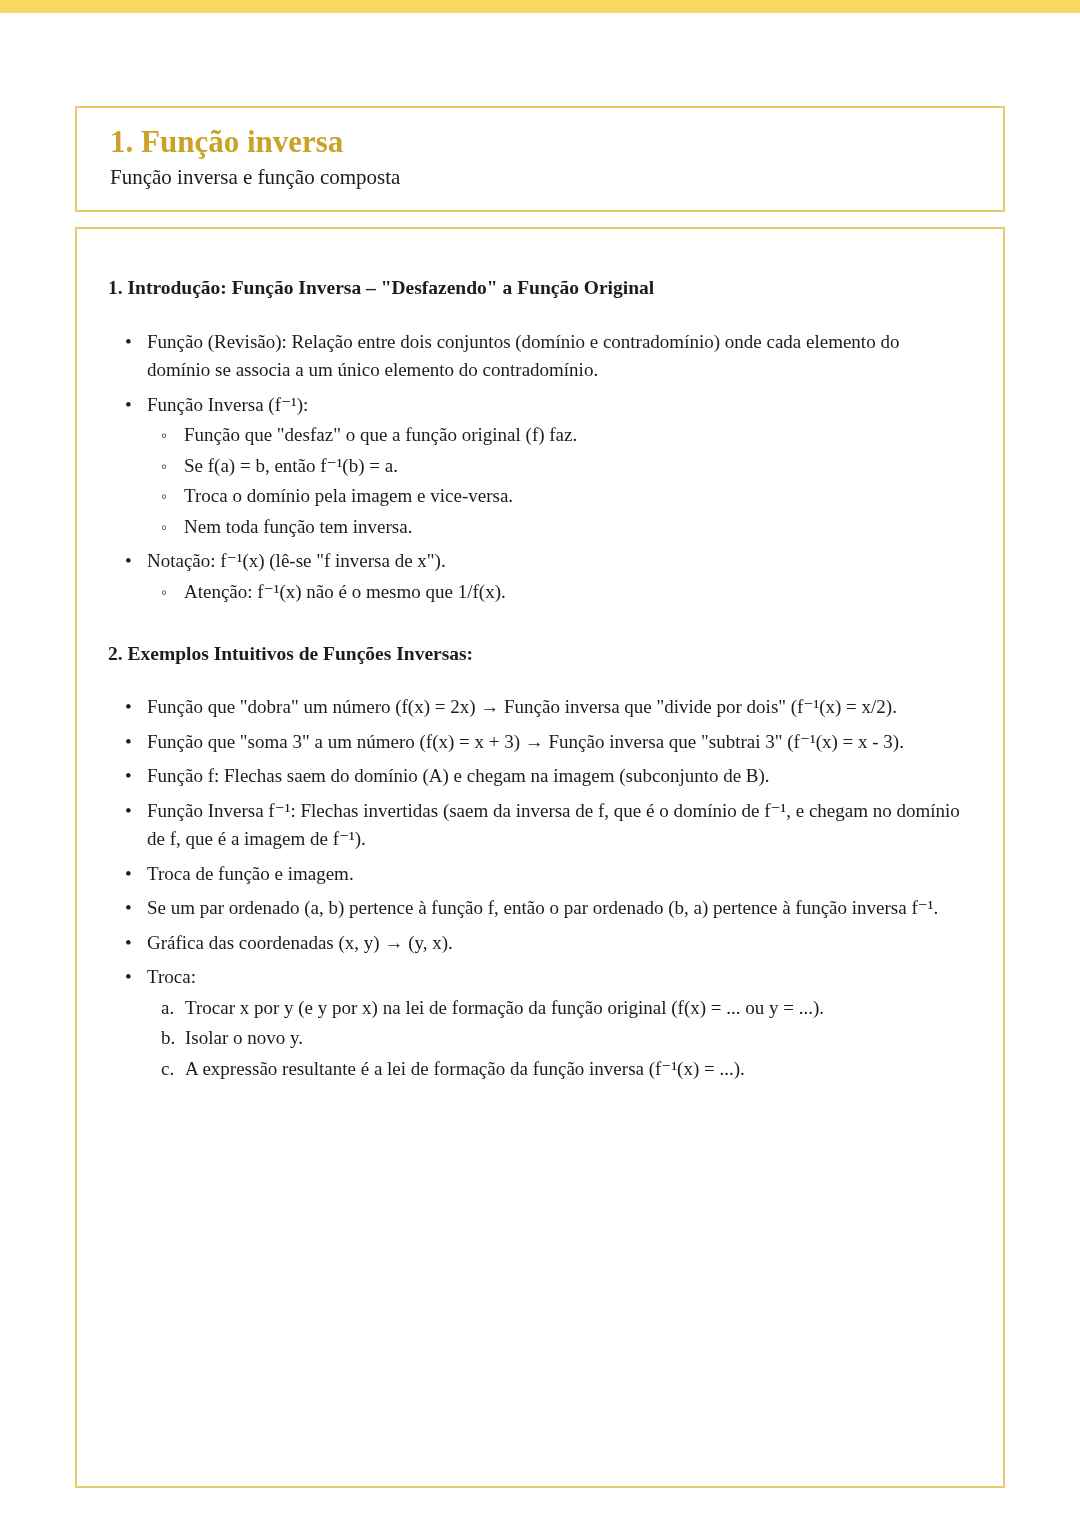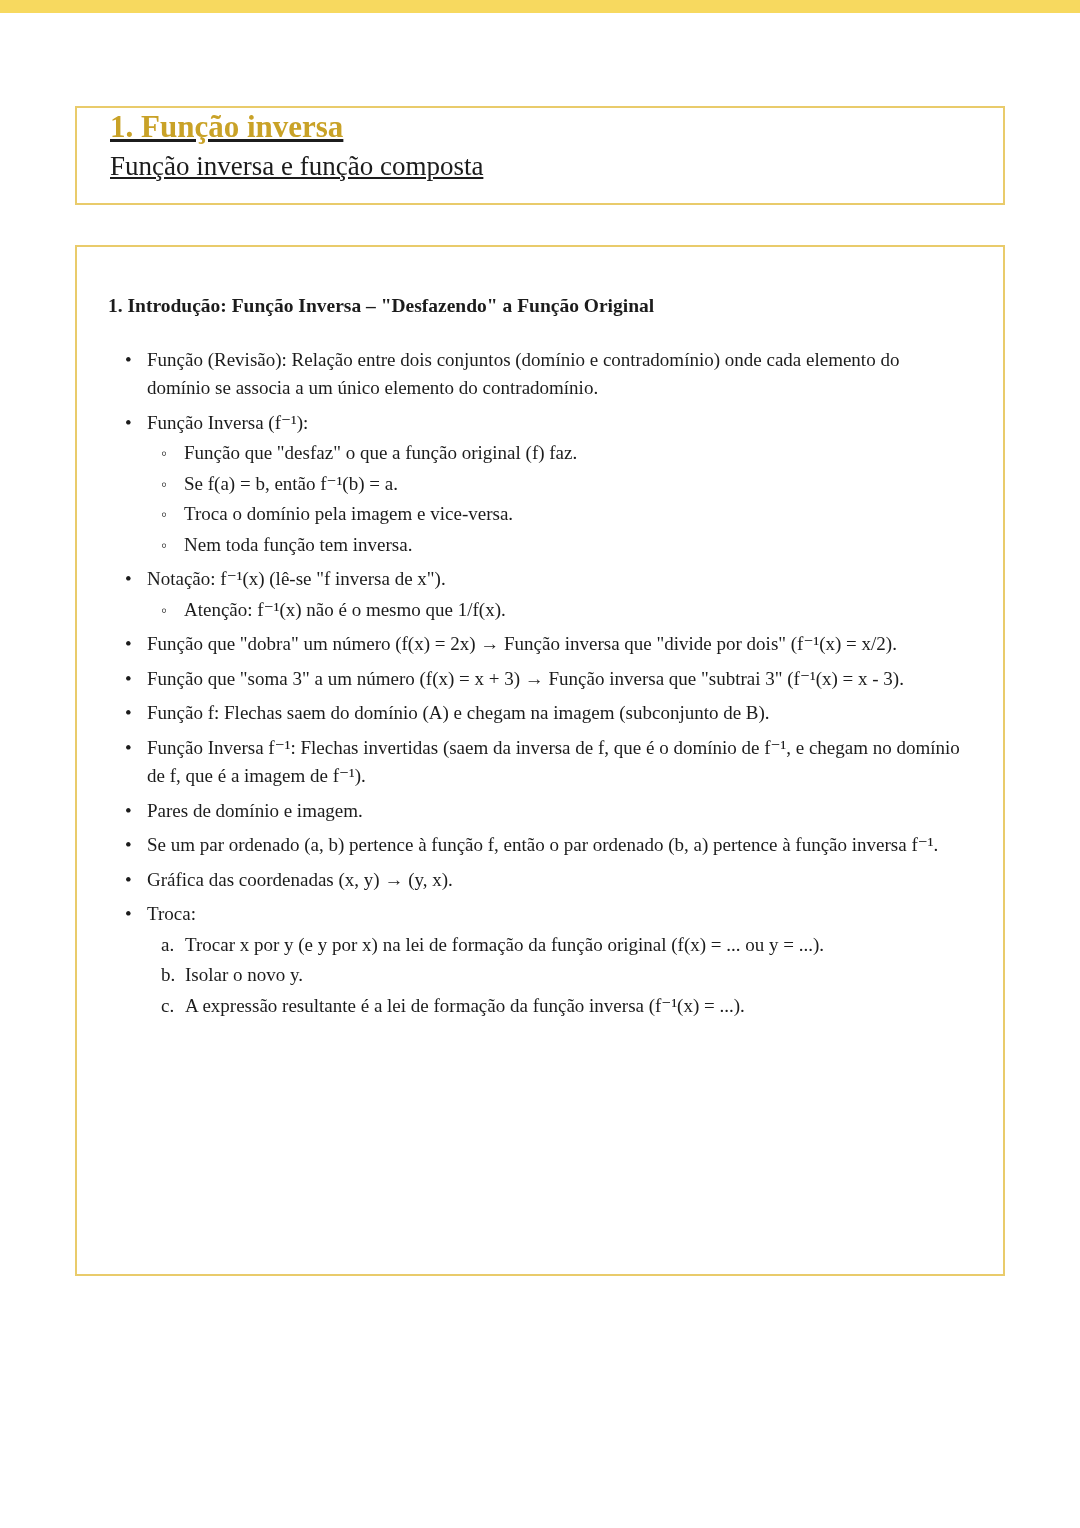--- a/index.html
+++ b/index.html
@@ -27,42 +27,41 @@
     width: 100%;
     height: 13px;
     background: var(--accent-bar);
   }
   .page {
     padding: 0 75px;
   }
   .title-box {
     margin-top: 93px;
     border: 2px solid var(--box-border);
-    padding: 0 33px 19px 33px;
+    padding: 15px 33px 19px 33px;
     background: #ffffff;
-    text-decoration: underline;
   }
   .title-box h1 {
     margin: 0;
     font-size: 31px;
     line-height: 1.2;
     font-weight: bold;
     color: var(--title);
   }
   .subtitle {
     margin: 4px 0 0 0;
-    font-size: 27px;
+    font-size: 21px;
     line-height: 1.3;
     color: var(--text);
   }
   .content-box {
-    margin-top: 40px;
+    margin-top: 15px;
     border: 2px solid var(--box-border);
     padding: 44px 40px 30px 31px;
-    height: 1031px;
+    height: 1261px;
     overflow: hidden;
     background: #ffffff;
   }
   .section-heading {
     font-size: 19.5px;
     font-weight: bold;
     margin: 33px 0 25px 0;
   }
   .section-heading.first { margin-top: 0; }
   ul.bullets {
@@ -145,20 +144,21 @@
             <ul class="bullets level-2">
               <li class="bullet-item">
                 <div class="row">
                   <span class="marker circle">◦</span>
                   <span class="text">Atenção: f⁻¹(x) não é o mesmo que 1/f(x).</span>
                 </div>
               </li>
             </ul>
           </li>
         </ul>
+        <h2 class="section-heading">2. Exemplos Intuitivos de Funções Inversas:</h2>
         <ul class="bullets level-1">
           <li class="bullet-item">
             <div class="row">
               <span class="marker disc">•</span>
               <span class="text">Função que "dobra" um número (f(x) = 2x) → Função inversa que "divide por dois" (f⁻¹(x) = x/2).</span>
             </div>
           </li>
           <li class="bullet-item">
             <div class="row">
               <span class="marker disc">•</span>
@@ -175,21 +175,21 @@
           </li>
           <li class="bullet-item">
             <div class="row">
               <span class="marker disc">•</span>
               <span class="text">Função Inversa f⁻¹: Flechas invertidas (saem da inversa de f, que é o domínio de f⁻¹, e chegam no domínio de f, que é a imagem de f⁻¹).</span>
             </div>
           </li>
           <li class="bullet-item">
             <div class="row">
               <span class="marker disc">•</span>
-              <span class="text">Pares de domínio e imagem.</span>
+              <span class="text">Troca de função e imagem.</span>
             </div>
           </li>
         </ul>
         <ul class="bullets level-1">
           <li class="bullet-item">
             <div class="row">
               <span class="marker disc">•</span>
               <span class="text">Se um par ordenado (a, b) pertence à função f, então o par ordenado (b, a) pertence à função inversa f⁻¹.</span>
             </div>
           </li>

